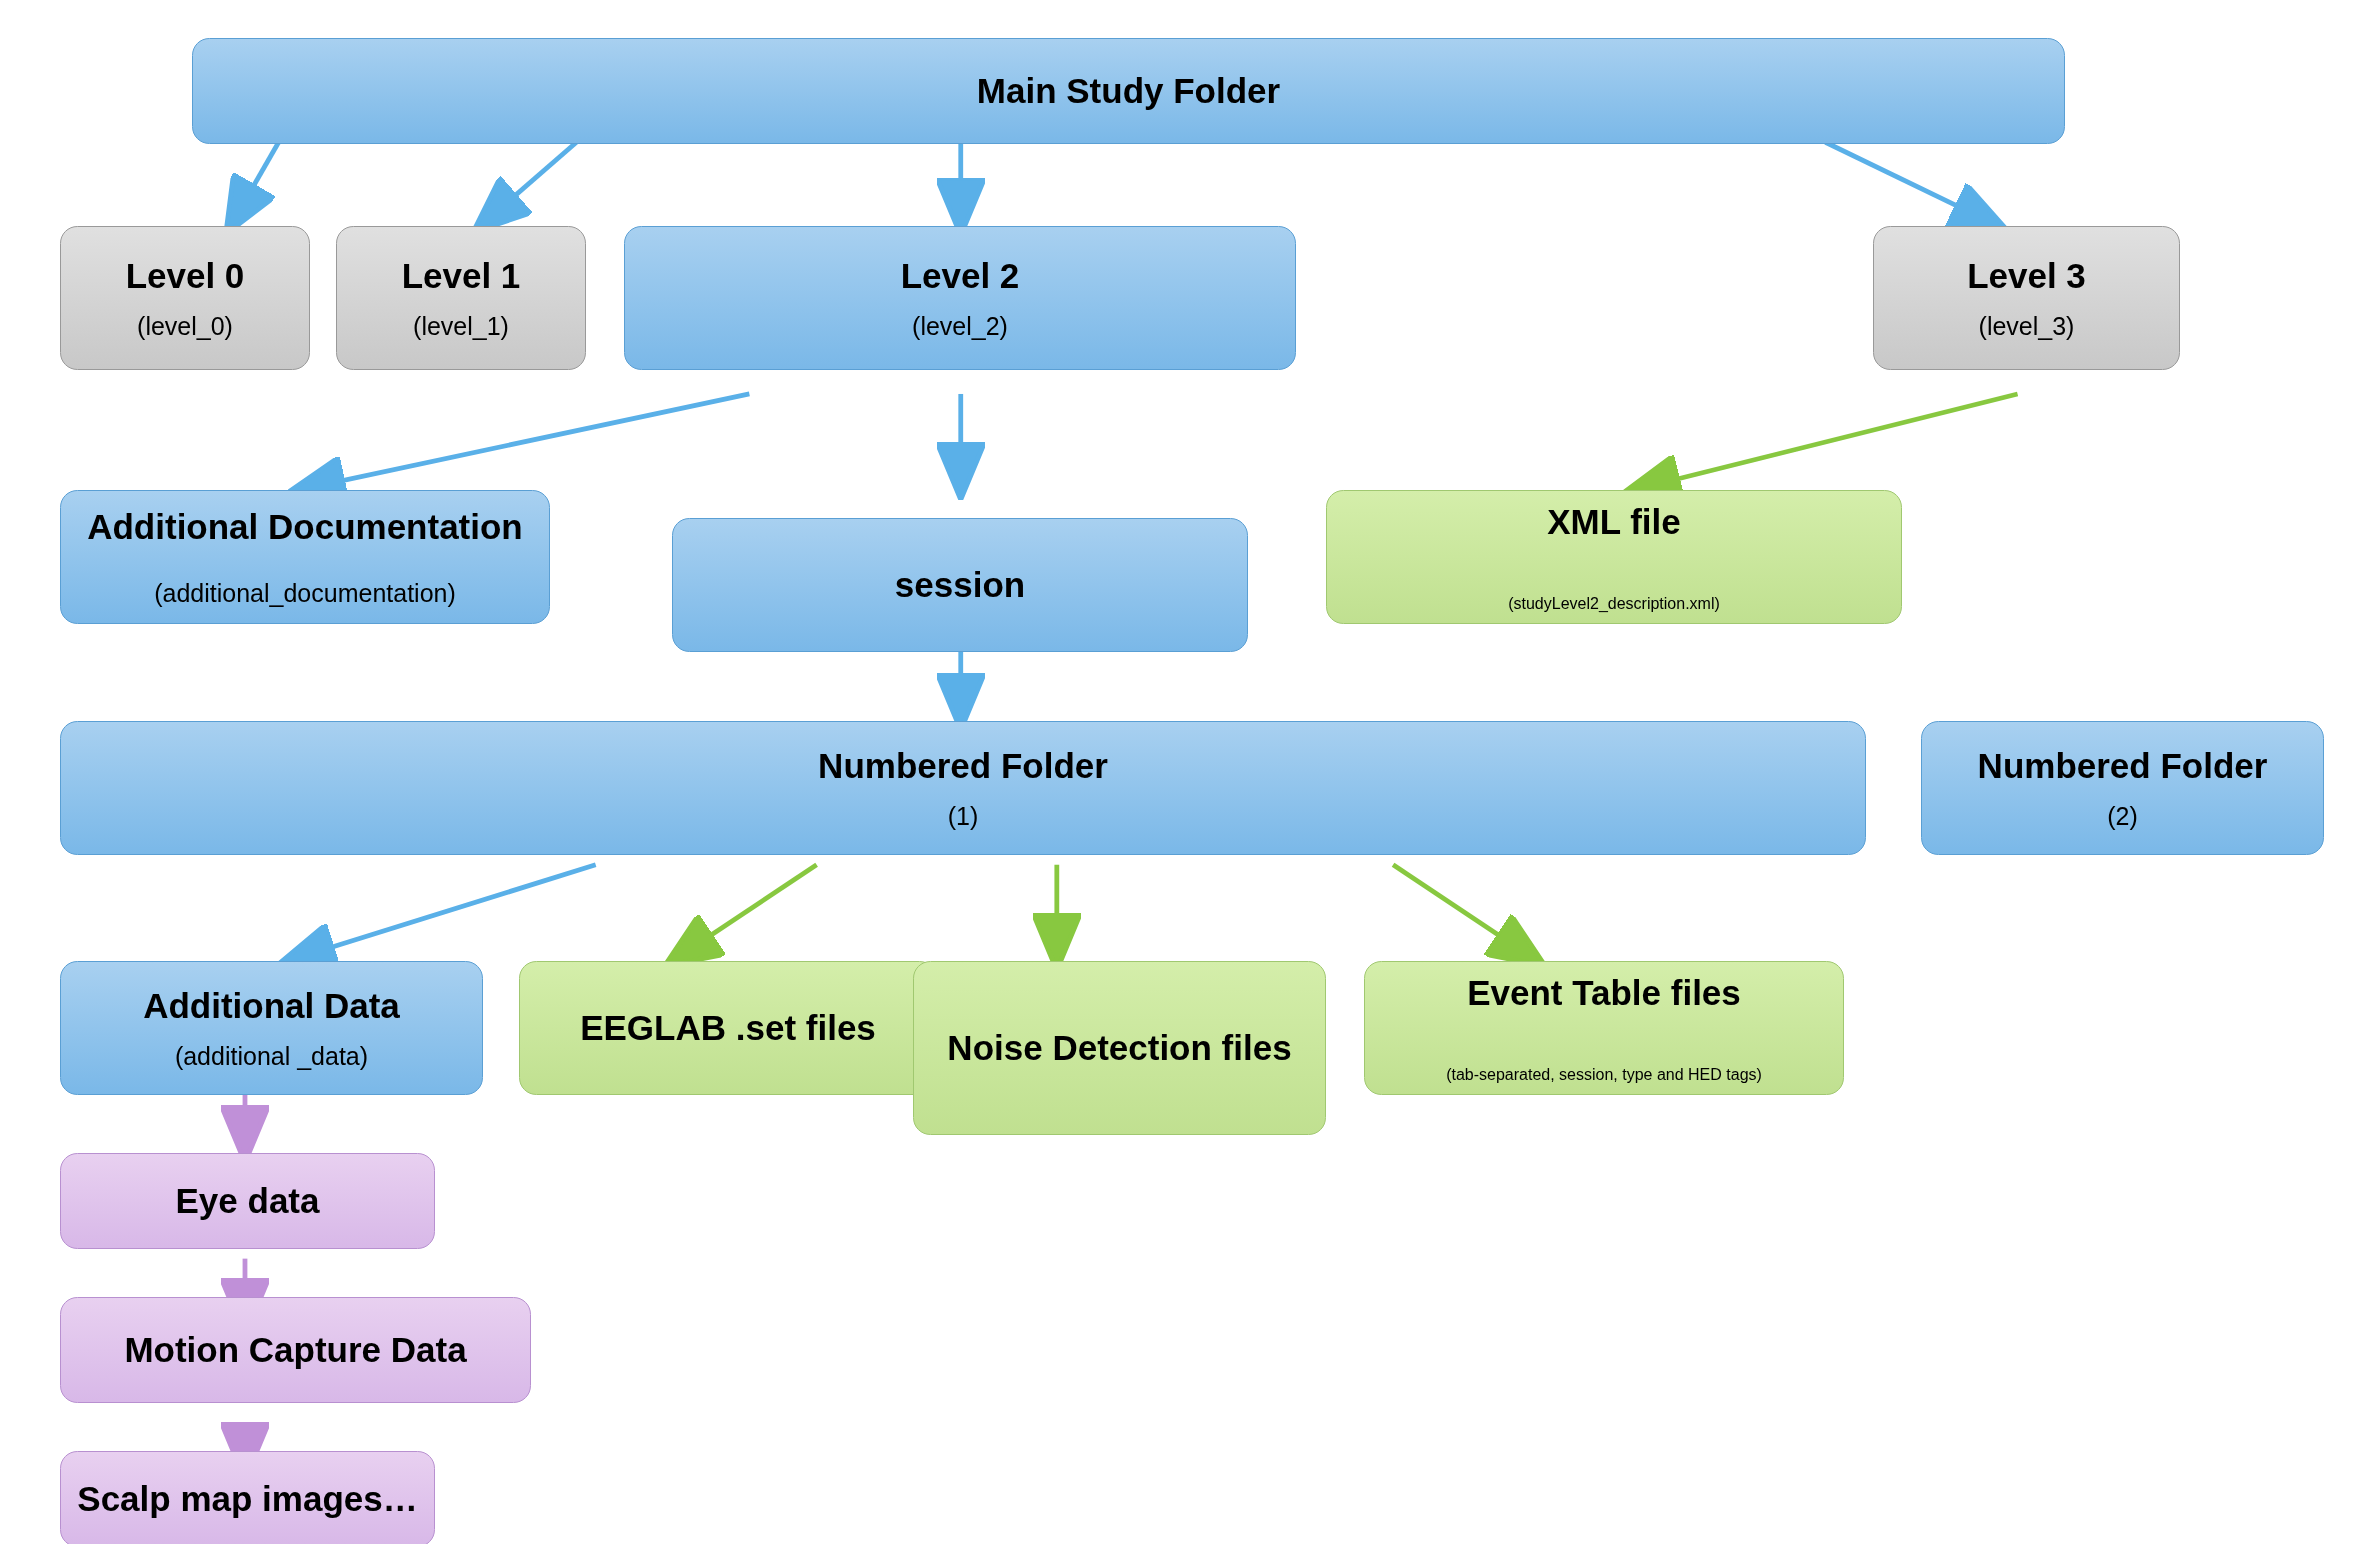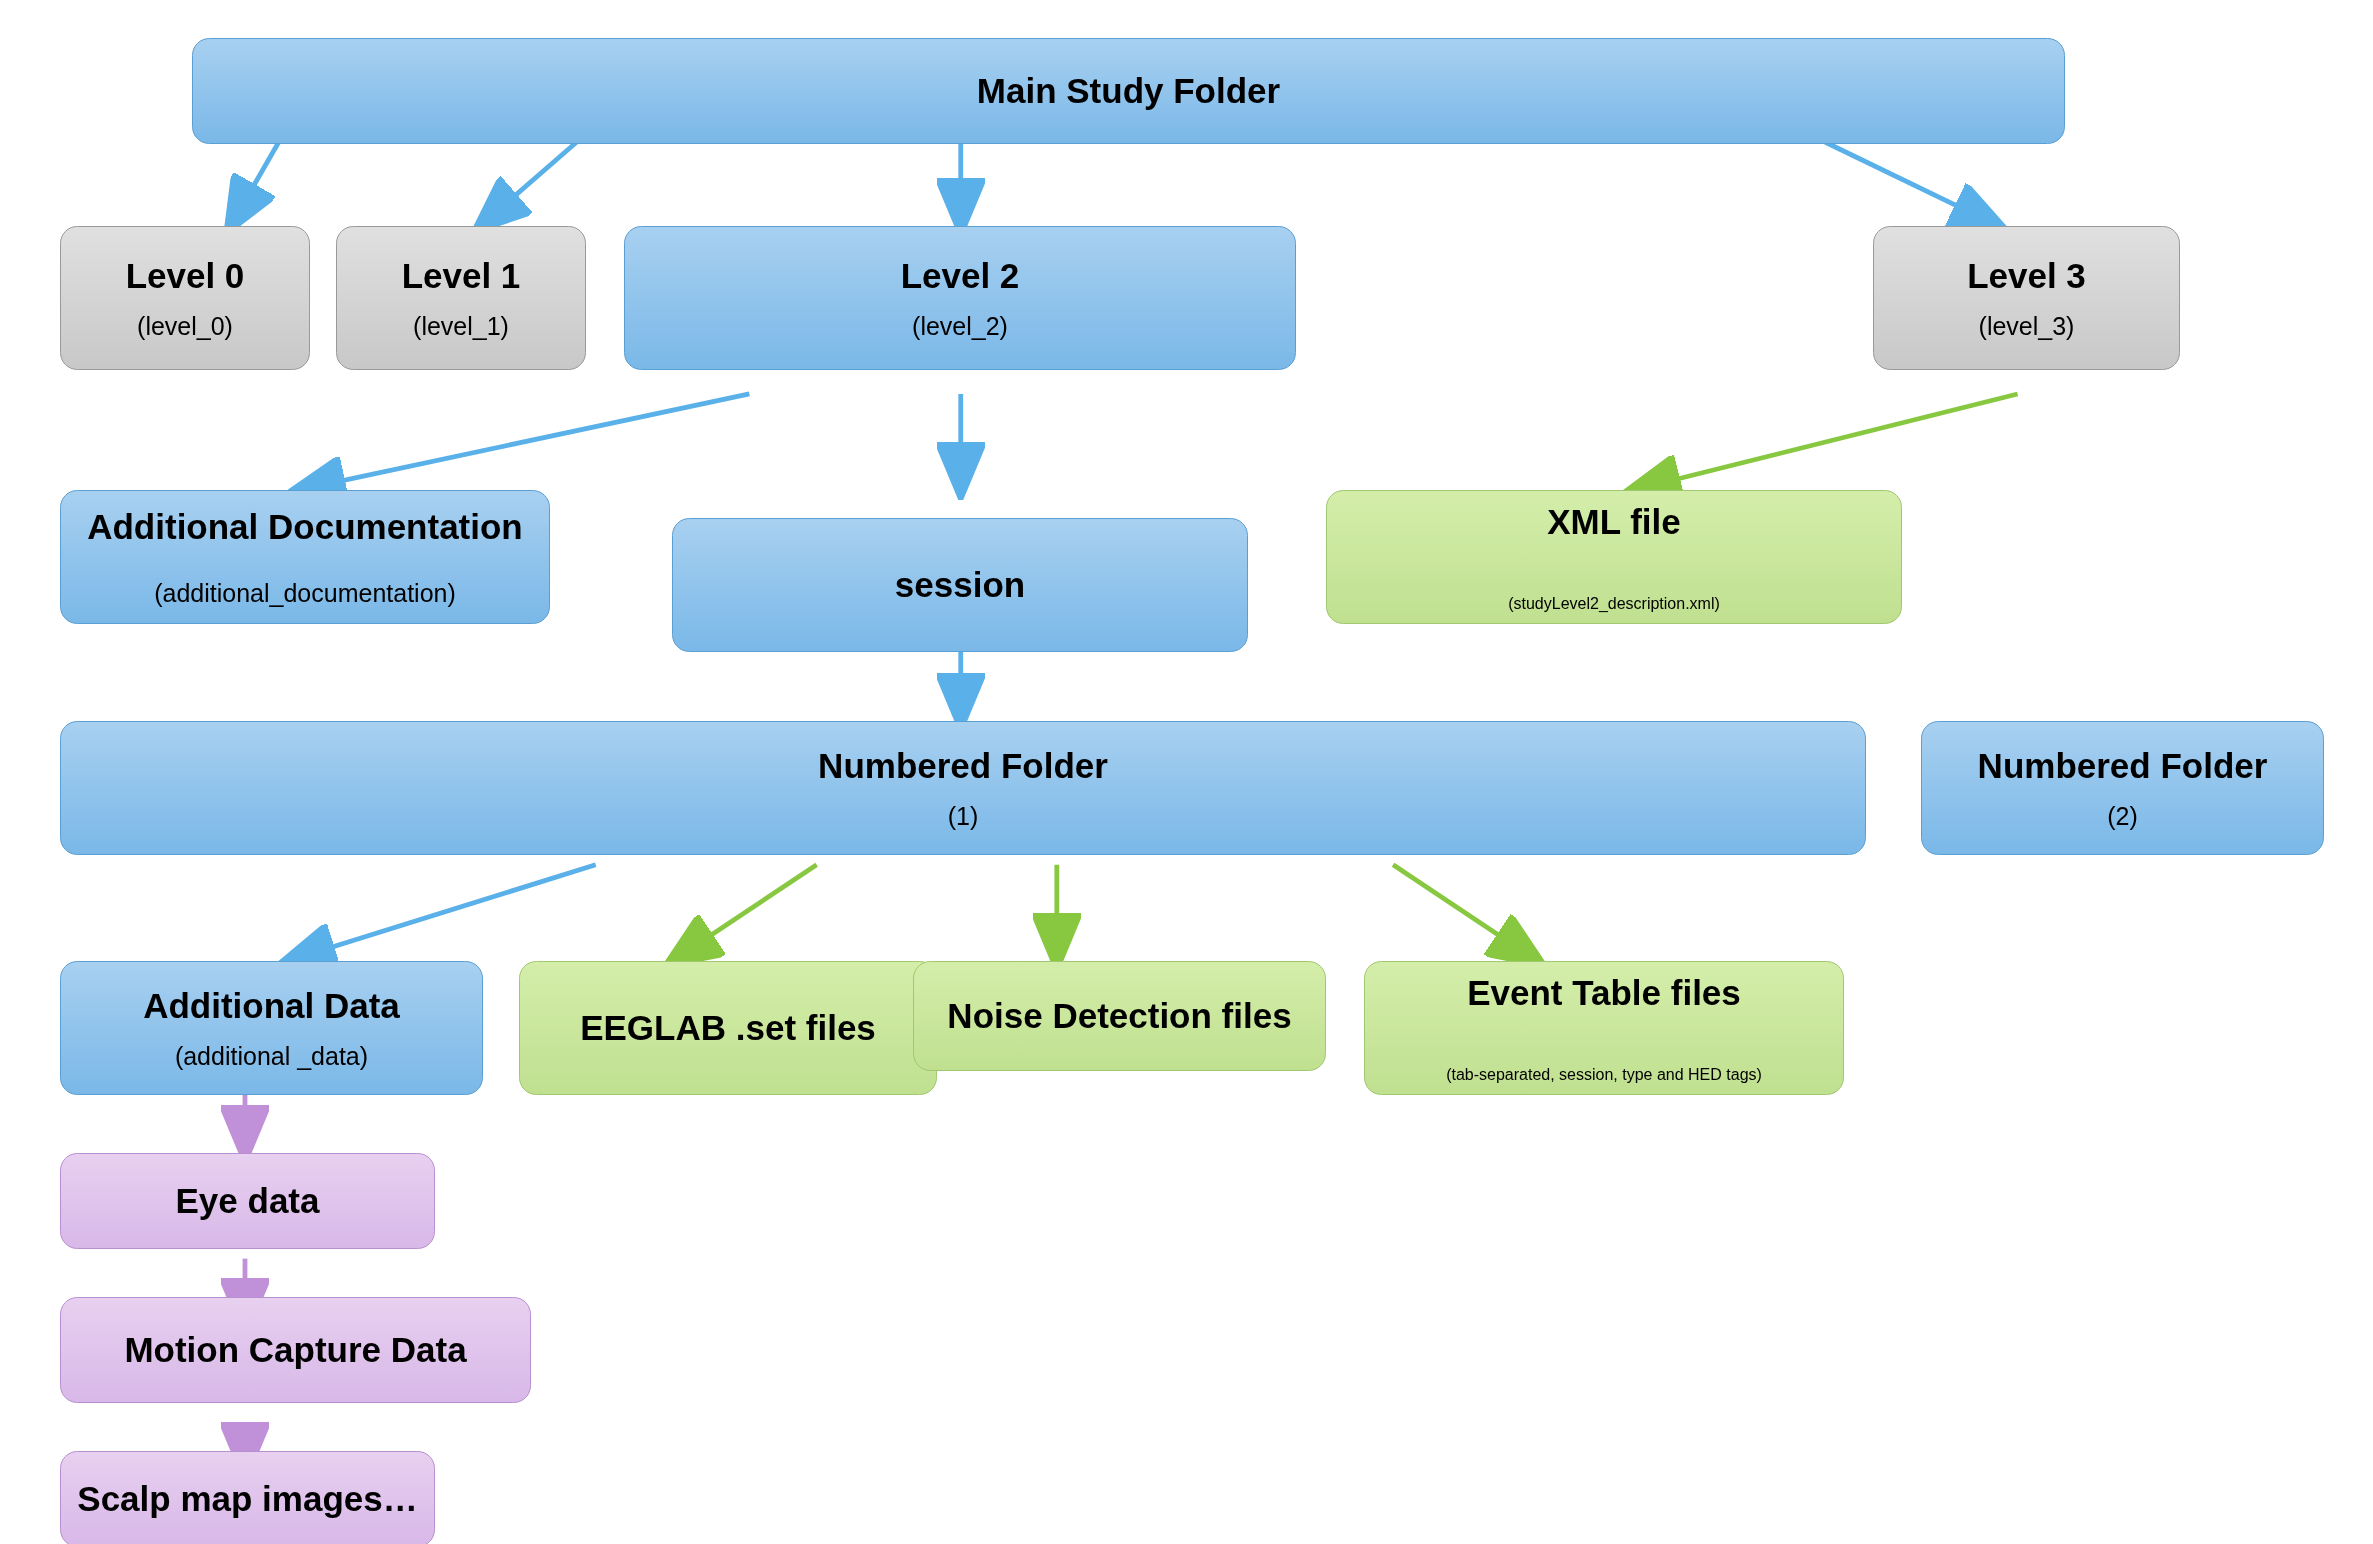--- a/index.html
+++ b/index.html
@@ -197,21 +197,21 @@
 
   <div class="node node-blue" style="left: 60px; top: 961px; width: 423px; height: 134px;">
     <span class="node-title">Additional Data</span>
     <span class="node-subtitle">(additional _data)</span>
   </div>
 
   <div class="node node-green" style="left: 519px; top: 961px; width: 418px; height: 134px;">
     <span class="node-title">EEGLAB .set files</span>
   </div>
 
-  <div class="node node-green" style="left: 913px; top: 961px; width: 413px; height: 110px;">
+  <div class="node node-green" style="left: 913px; top: 961px; width: 413px; height: 174px;">
     <span class="node-title">Noise Detection files</span>
   </div>
 
   <div class="node node-green" style="left: 1364px; top: 961px; width: 480px; height: 134px;">
     <span class="node-title">Event Table files</span>
     <span class="node-subtitle-small">(tab-separated, session, type and HED tags)</span>
   </div>
 
   <div class="node node-purple" style="left: 60px; top: 1153px; width: 375px; height: 96px;">
     <span class="node-title">Eye data</span>

